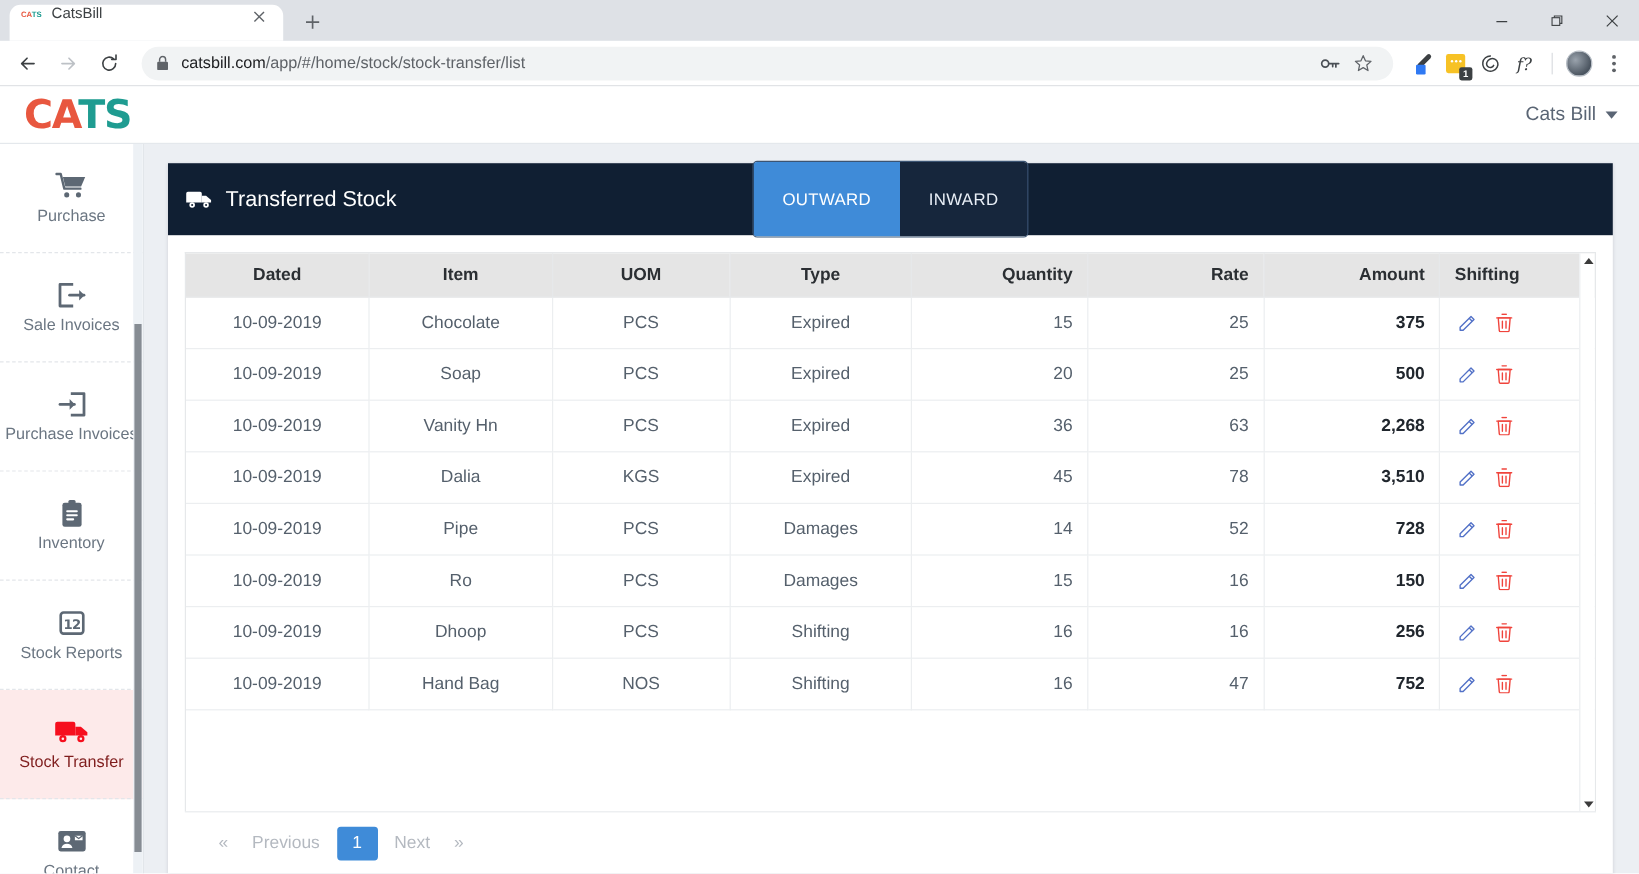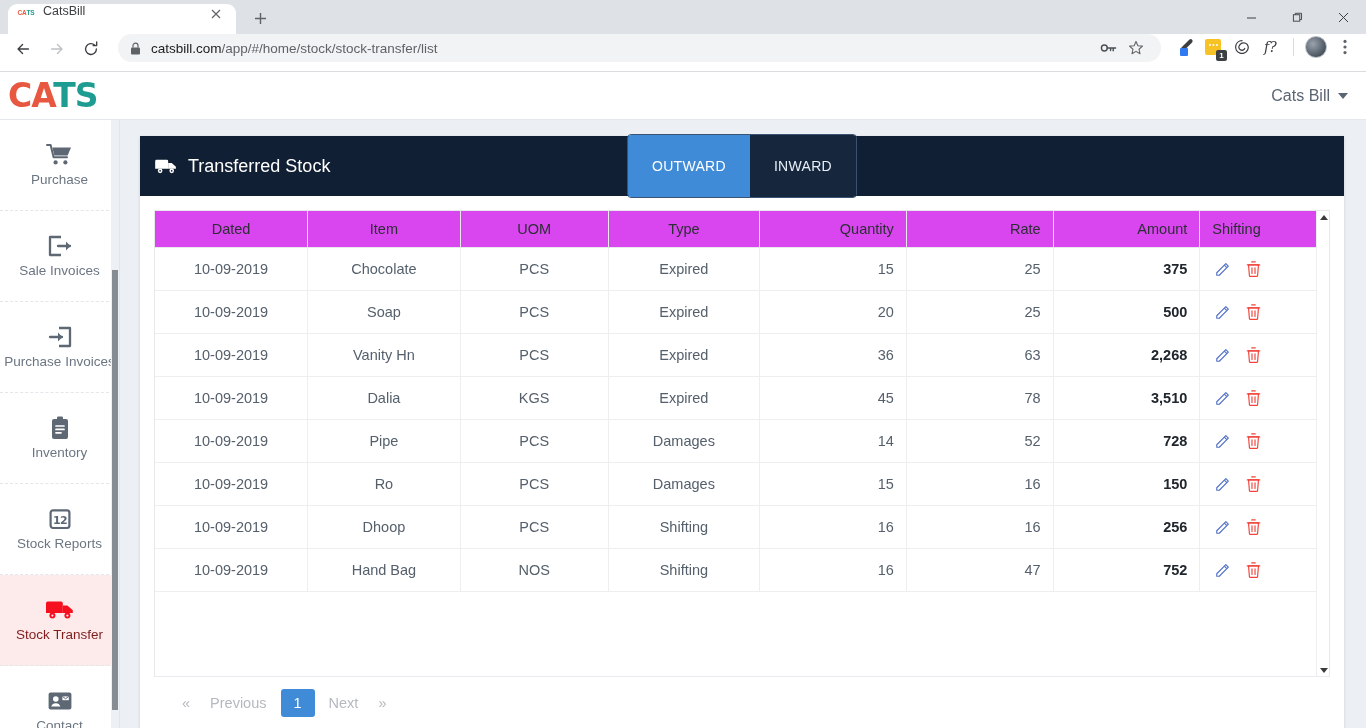--- a/index.html
+++ b/index.html
@@ -38,21 +38,21 @@
     display:flex;align-items:center;justify-content:center;
     color:#5f6368;font-size:17px;
   }
   .wincontrols{
     position:absolute;right:0;top:0;height:34px;display:flex;
   }
   .wc{width:46px;height:34px;display:flex;align-items:center;justify-content:center;color:#3c4043;}
   .wc svg{display:block;}
 
   .browser-toolbar{
-    height:38px;background:#fff;display:flex;align-items:flex-start;padding:0 8px;
+    height:38px;background:#fff;display:flex;align-items:center;padding:0 8px;
     border-bottom:1px solid #dadce0;
   }
   .navbtn{
     width:30px;height:30px;display:flex;align-items:center;justify-content:center;
     margin-right:4px;color:#5f6368;
   }
   .navbtn.dim{color:#bdc1c6;}
   .omnibox{
     flex:1;height:28px;background:#f1f3f4;border-radius:14px;
     display:flex;align-items:center;padding:0 12px;margin:0 6px 0 8px;
@@ -75,21 +75,21 @@
     width:22px;height:22px;border-radius:50%;
     background:radial-gradient(circle at 35% 35%,#9aa3ad,#4b5560 70%);
     border:1px solid #b5bcc4;
   }
   .kebab{width:26px;height:26px;display:flex;align-items:center;justify-content:center;color:#5f6368;font-size:16px;letter-spacing:0;}
 
   
   .app{ height:656px; display:flex; flex-direction:column; background:#eceff3;}
   .app-header{
     height:48px;background:#fff;display:flex;align-items:center;
-    justify-content:space-between;padding:0 18px 0 8px;flex:none;
+    justify-content:space-between;padding:0 18px 0 20px;flex:none;
     border-bottom:1px solid #e4e8ec;
   }
   .logo{font-size:33px;font-weight:bold;letter-spacing:-1px;line-height:1;font-family:"DejaVu Sans",sans-serif;}
   .logo .c1{color:#e8573f;}
   .logo .c2{color:#1f9c91;}
   .user-menu{display:flex;align-items:center;gap:8px;color:#5a6574;font-size:16px;}
   .caret{width:0;height:0;border-left:5px solid transparent;border-right:5px solid transparent;border-top:6px solid #5a6574;}
 
   .app-body{flex:1;display:flex;min-height:0;}
 
@@ -139,21 +139,21 @@
   }
 
   .table-wrap{
     flex:1;min-height:0;padding:14px 14px 0 14px;position:relative;display:flex;flex-direction:column;
   }
   .table-scroll{
     flex:1;min-height:0;border:1px solid #e6e8ea;border-bottom:0;position:relative;overflow:hidden;
   }
   table{width:100%;border-collapse:collapse;table-layout:fixed;font-size:14.5px;}
   thead th{
-    background:#d946ef;color:#2b2f33;font-weight:normal;font-size:14.5px;
+    background:#e5e5e5;color:#2b2f33;font-weight:bold;font-size:14.5px;
     padding:10px 12px;border-bottom:1px solid #e6e8ea;border-right:1px solid #e6e8ea;
     text-align:center;
   }
   thead th.num{text-align:right;}
   thead th.act{text-align:left;border-right:0;}
   tbody td{
     padding:10px 12px;border-bottom:1px solid #eceef0;border-right:1px solid #eceef0;
     color:#55606c;text-align:center;
   }
   tbody td.num{text-align:right;}

